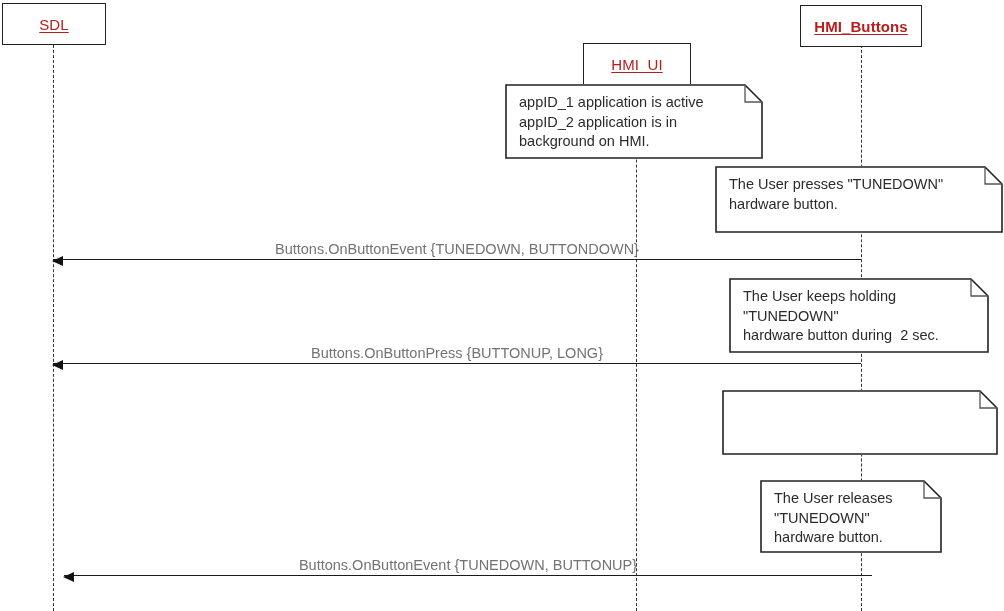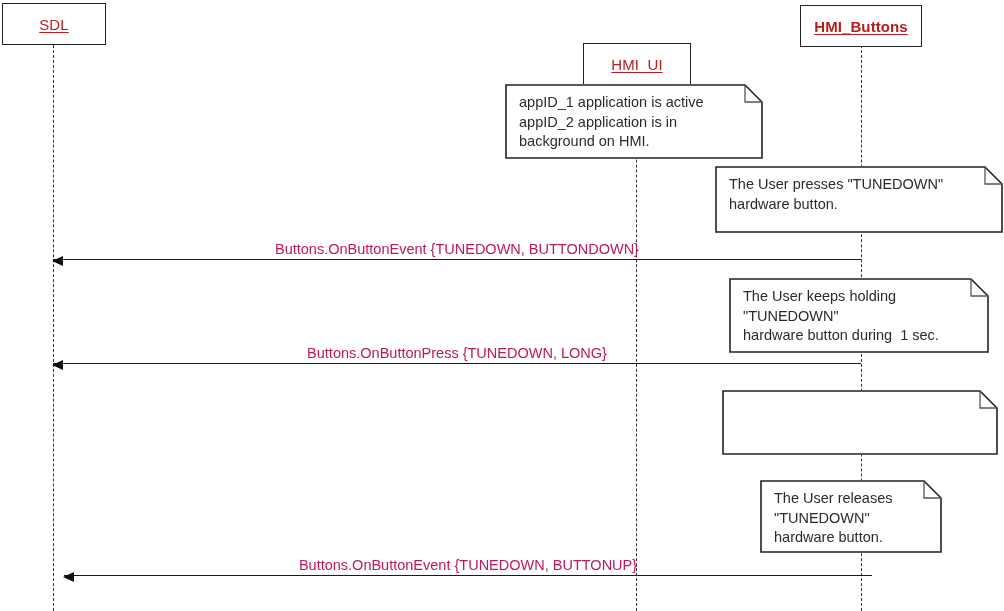--- a/index.html
+++ b/index.html
@@ -89,21 +89,21 @@
     border-top: 5.5px solid transparent;
     border-bottom: 5.5px solid transparent;
     border-right: 11px solid #111111;
   }
   .message-label {
     position: absolute;
     bottom: 3px;
     width: 100%;
     text-align: center;
     font-size: 14.5px;
-    color: #be185d;
+    color: #737373;
     white-space: nowrap;
   }
 </style>
 </head>
 <body>
 
 <div id="diagram">
 
   <div id="lifelines-layer">
       <div class="lifeline-group">
@@ -130,21 +130,21 @@
       <div class="message" style="left: 53px; top: 230px; width: 808px; height: 30px;">
         <div class="message-line" style="width: 808px;">
           <div class="message-arrowhead"></div>
         </div>
         <div class="message-label">Buttons.OnButtonEvent {TUNEDOWN, BUTTONDOWN}</div>
       </div>
       <div class="message" style="left: 53px; top: 334px; width: 808px; height: 30px;">
         <div class="message-line" style="width: 808px;">
           <div class="message-arrowhead"></div>
         </div>
-        <div class="message-label">Buttons.OnButtonPress {TUNEDOWN, LONG}</div>
+        <div class="message-label">Buttons.OnButtonPress {BUTTONUP, LONG}</div>
       </div>
       <div class="message" style="left: 64px; top: 546px; width: 808px; height: 30px;">
         <div class="message-line" style="width: 808px;">
           <div class="message-arrowhead"></div>
         </div>
         <div class="message-label">Buttons.OnButtonEvent {TUNEDOWN, BUTTONUP}</div>
       </div>
     </div>
 
   <div id="notes-layer">
@@ -165,21 +165,21 @@
         <div class="note-text">The User presses "TUNEDOWN"
 hardware button.</div>
       </div>
       <div class="note" style="left: 729px; top: 278px; width: 260px; height: 75px;">
         <svg class="note-svg" viewBox="0 0 260 75" preserveAspectRatio="none">
           <path d="M1,1 L242,1 L259,18 L259,74 L1,74 Z" fill="#ffffff" stroke="#222222" stroke-width="1.6"></path>
           <path d="M242,1 L242,18 L259,18" fill="none" stroke="#555555" stroke-width="1.3"></path>
         </svg>
         <div class="note-text">The User keeps holding
 "TUNEDOWN"
-hardware button during  1 sec.</div>
+hardware button during  2 sec.</div>
       </div>
       <div class="note" style="left: 722px; top: 390px; width: 276px; height: 65px;">
         <svg class="note-svg" viewBox="0 0 276 65" preserveAspectRatio="none">
           <path d="M1,1 L258,1 L275,18 L275,64 L1,64 Z" fill="#ffffff" stroke="#222222" stroke-width="1.6"></path>
           <path d="M258,1 L258,18 L275,18" fill="none" stroke="#555555" stroke-width="1.3"></path>
         </svg>
       </div>
       <div class="note" style="left: 760px; top: 480px; width: 182px; height: 73px;">
         <svg class="note-svg" viewBox="0 0 182 73" preserveAspectRatio="none">
           <path d="M1,1 L164,1 L181,18 L181,72 L1,72 Z" fill="#ffffff" stroke="#222222" stroke-width="1.6"></path>

